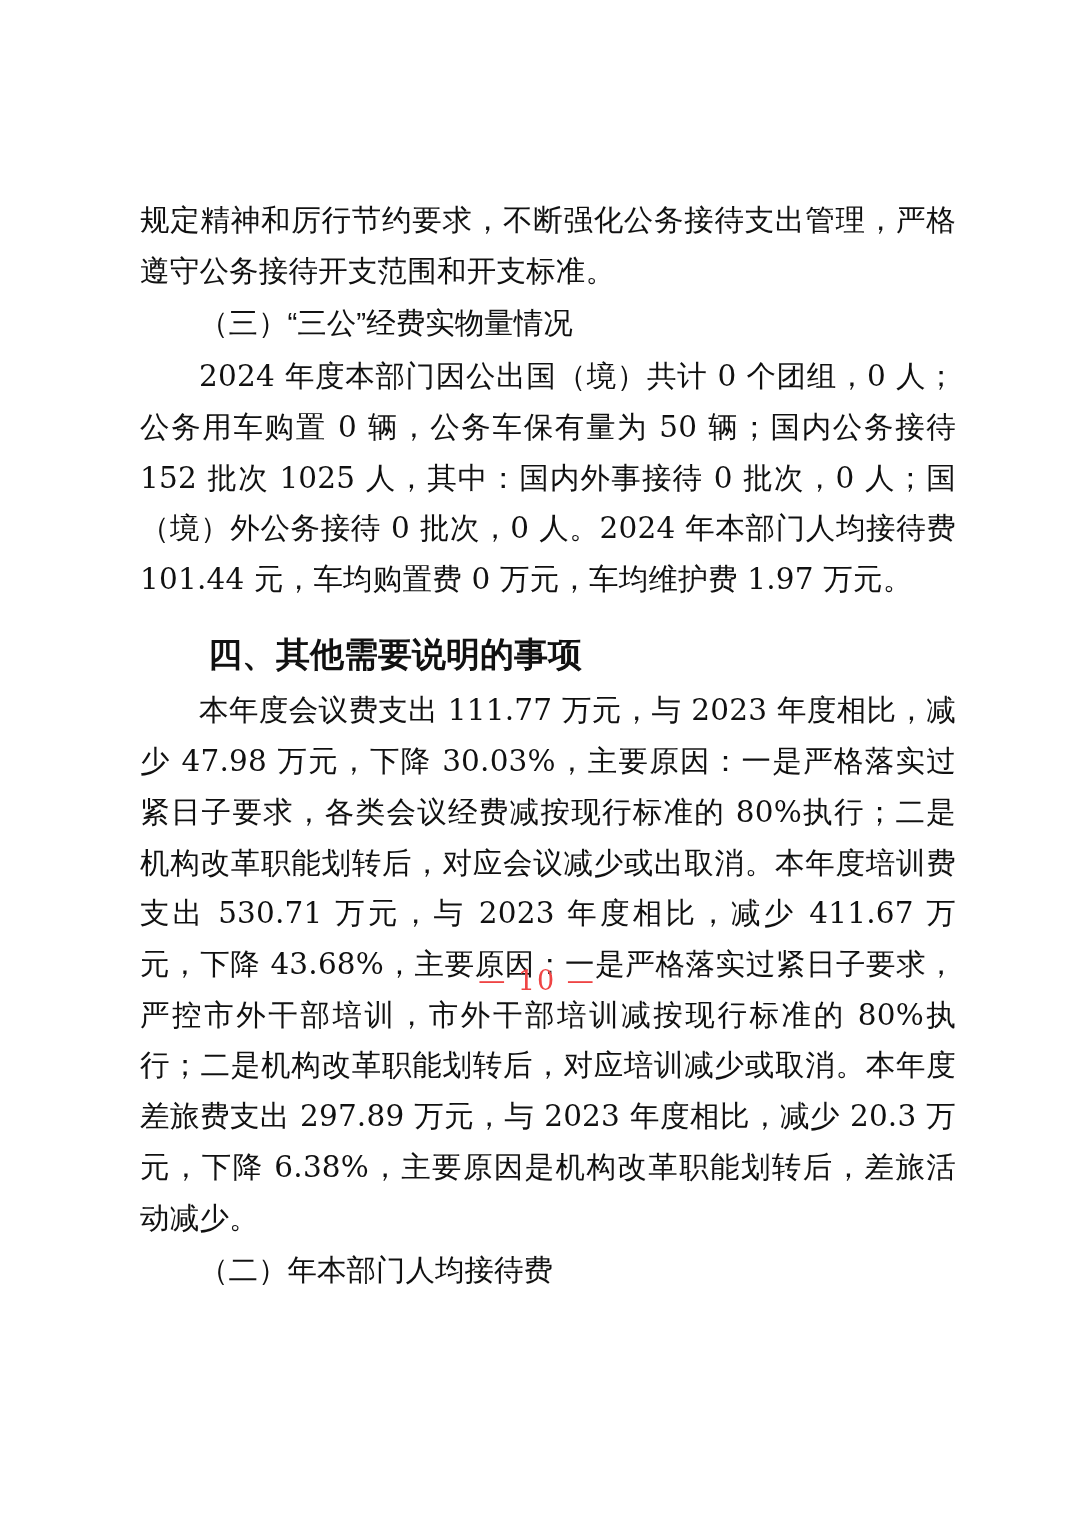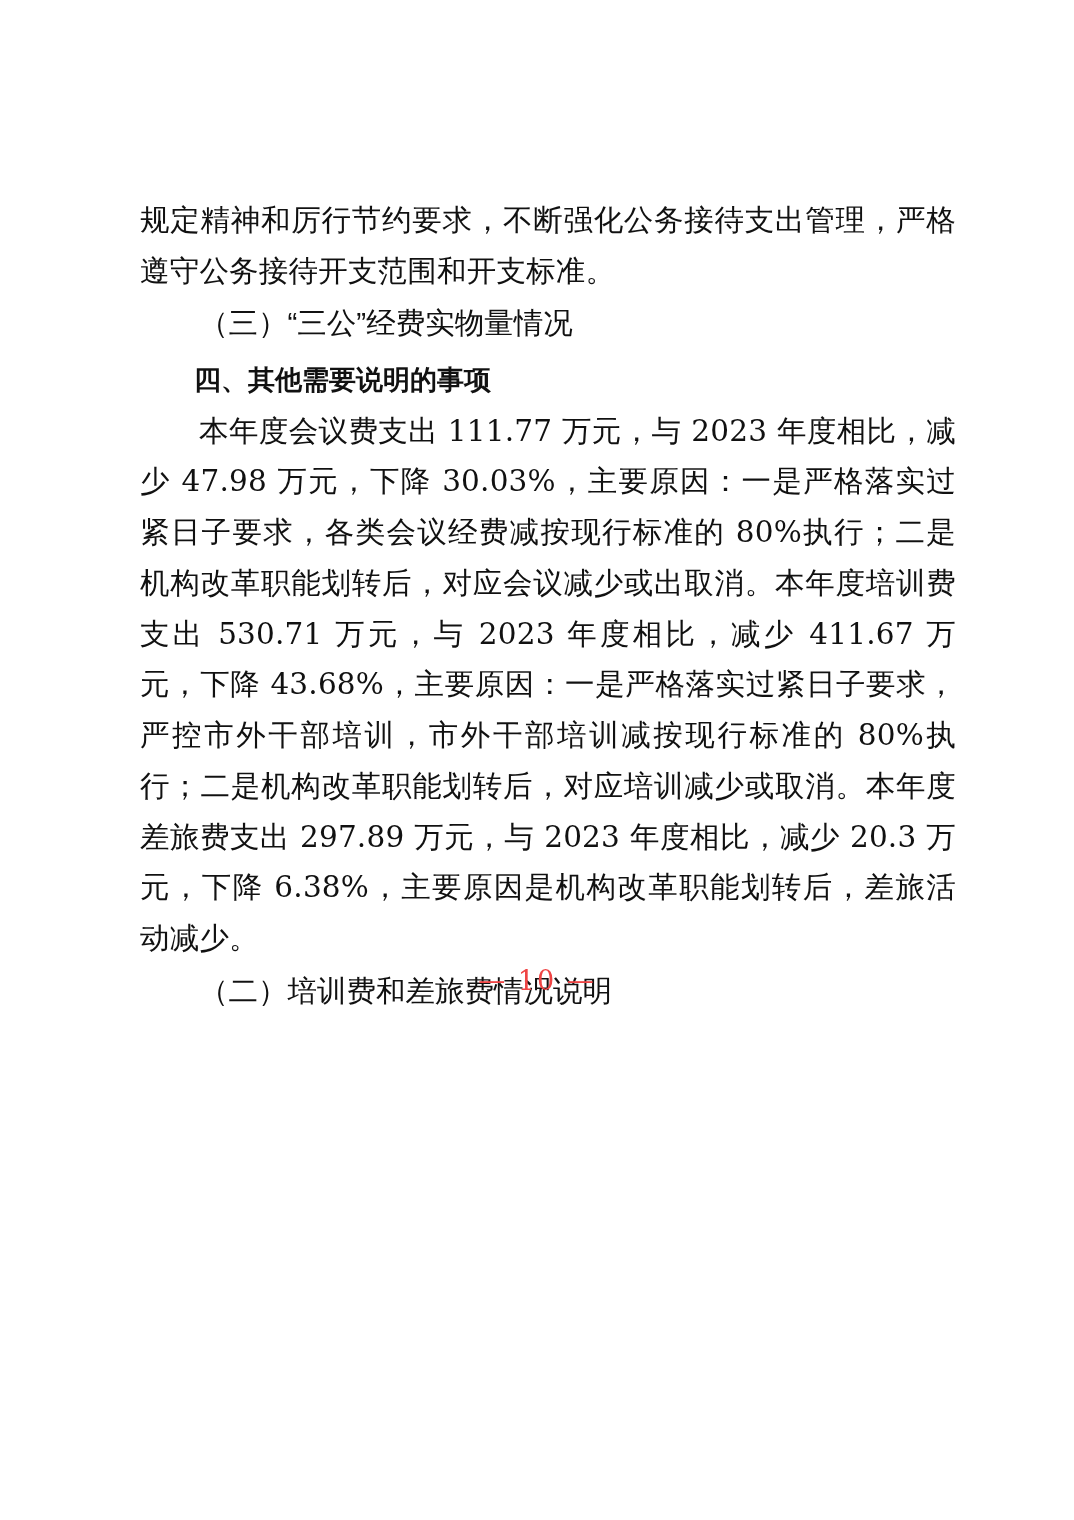--- a/index.html
+++ b/index.html
@@ -29,25 +29,25 @@
     line-height: 1.72;
     text-align: justify;
     text-justify: inter-ideograph;
     margin: 0 0 2px 0;
     letter-spacing: 0.2px;
   }
   .indent {
     text-indent: 2em;
   }
   .heading {
-    font-size: 27px;
+    font-size: 34px;
     line-height: 1.72;
     font-weight: bold;
     text-indent: 2em;
-    margin: 8px 0 2px 0;
+    margin: 20px 0 2px 0;
   }
   .subheading {
     font-size: 29.5px;
     line-height: 1.72;
     text-indent: 2em;
     margin: 2px 0 2px 0;
     font-family: Liberation Sans, sans-serif;
   }
   .footer {
     position: absolute;
@@ -62,22 +62,23 @@
 </style>
 </head>
 <body>
 
 <div class="page">
 
   <p class="para">规定精神和厉行节约要求，不断强化公务接待支出管理，严格遵守公务接待开支范围和开支标准。</p>
 
   <p class="subheading">（三）“三公”经费实物量情况</p>
 
+  <p class="para indent">2024 年度本部门因公出国（境）共计 0 个团组，0 人；公务用车购置 0 辆，公务车保有量为 50 辆；国内公务接待 152 批次 1025 人，其中：国内外事接待 0 批次，0 人；国（境）外公务接待 0 批次，0 人。2024 年本部门人均接待费 101.44 元，车均购置费 0 万元，车均维护费 1.97 万元。</p>
 
   <p class="heading">四、其他需要说明的事项</p>
 
 
   <p class="para indent">本年度会议费支出 111.77 万元，与 2023 年度相比，减少 47.98 万元，下降 30.03%，主要原因：一是严格落实过紧日子要求，各类会议经费减按现行标准的 80%执行；二是机构改革职能划转后，对应会议减少或出取消。本年度培训费支出 530.71 万元，与 2023 年度相比，减少 411.67 万元，下降 43.68%，主要原因：一是严格落实过紧日子要求，严控市外干部培训，市外干部培训减按现行标准的 80%执行；二是机构改革职能划转后，对应培训减少或取消。本年度差旅费支出 297.89 万元，与 2023 年度相比，减少 20.3 万元，下降 6.38%，主要原因是机构改革职能划转后，差旅活动减少。</p>
 
-  <p class="subheading">（二）培训费和差旅费情况说明</p>
+  <p class="subheading">（二）年本部门人均接待费</p>
 
   <div class="footer">— 10 —</div>
 </div>
 
 </body></html>

